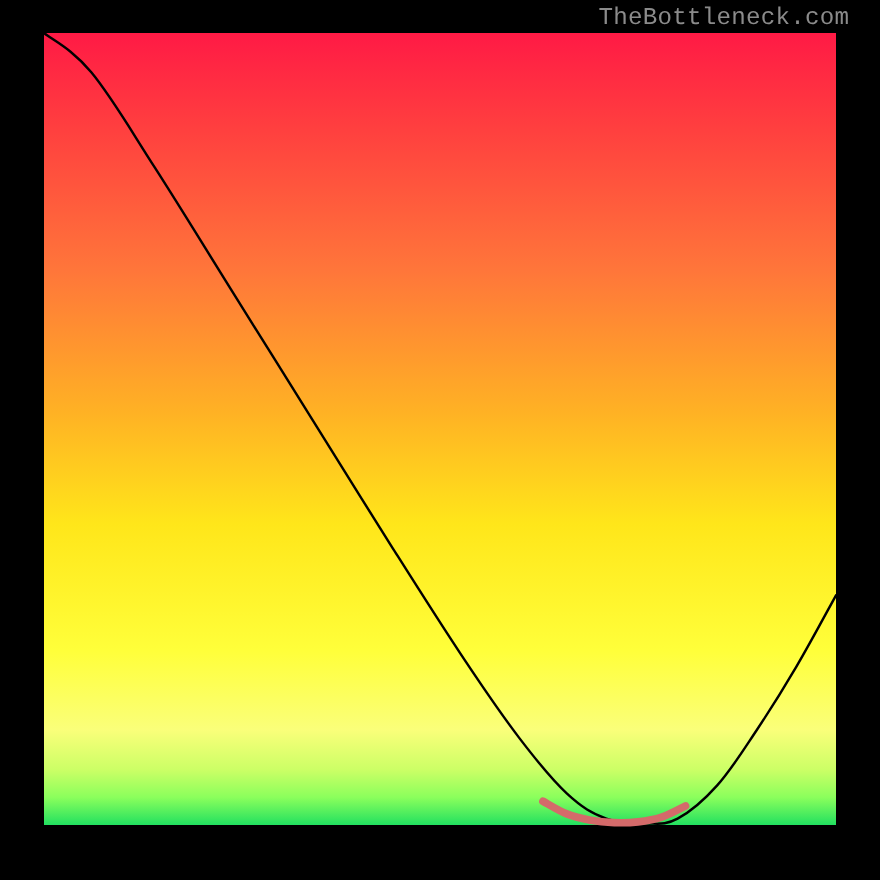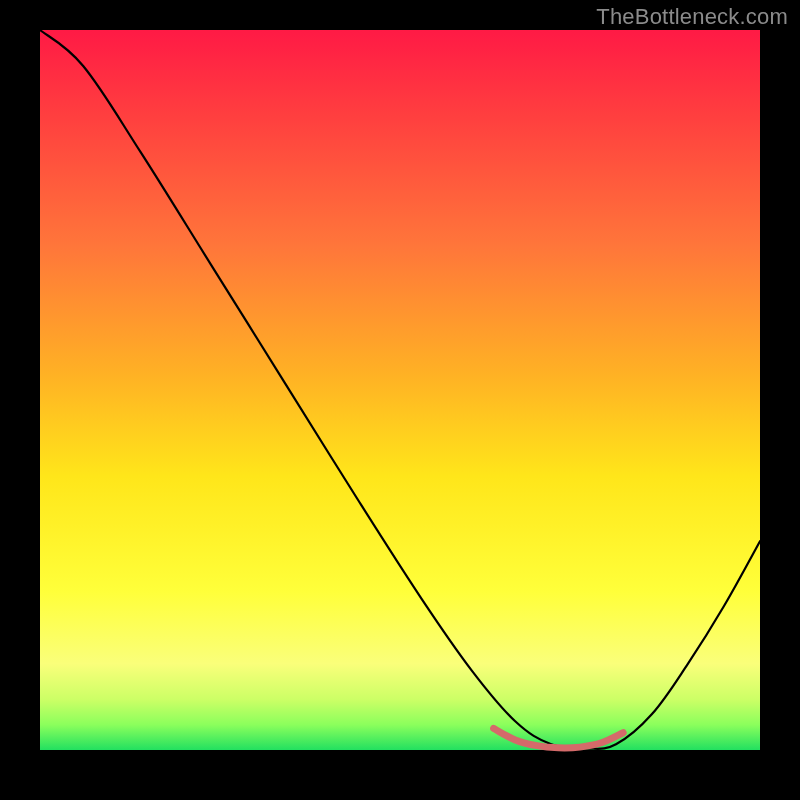--- a/index.html
+++ b/index.html
@@ -11,23 +11,23 @@
     overflow: hidden;
   }
   .container {
     position: relative;
     width: 800px;
     height: 800px;
   }
   .watermark {
     position: absolute;
     top: 4px;
-    right: 12px;
+    right: 28px;
     color: #8b8b8b;
-    font-family: Liberation Sans, sans-serif;
+    font-family: Liberation Mono, monospace;
     font-size: 22px;
     font-weight: 500;
     letter-spacing: 0.2px;
     z-index: 10;
   }
   svg.chart {
     position: absolute;
     left: 0;
     top: 0;
   }

